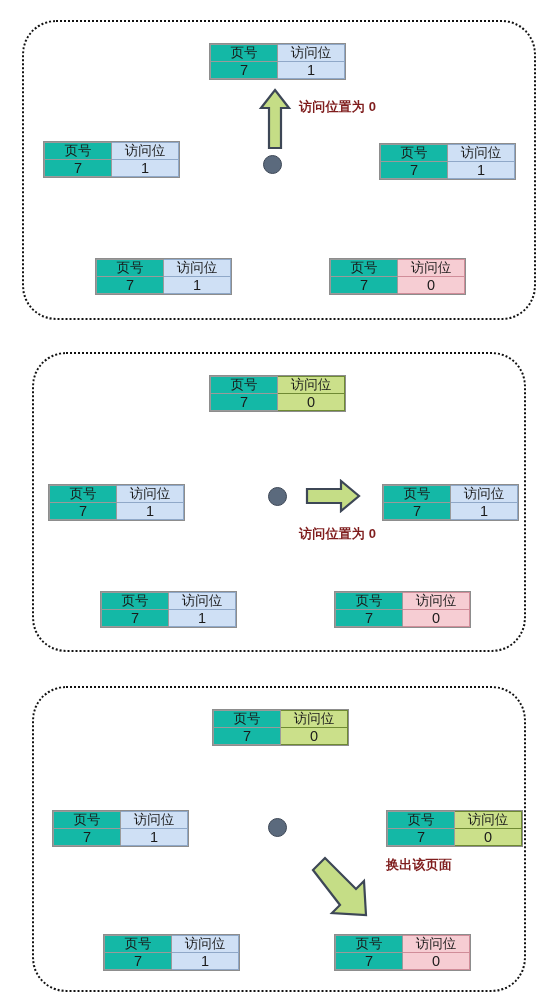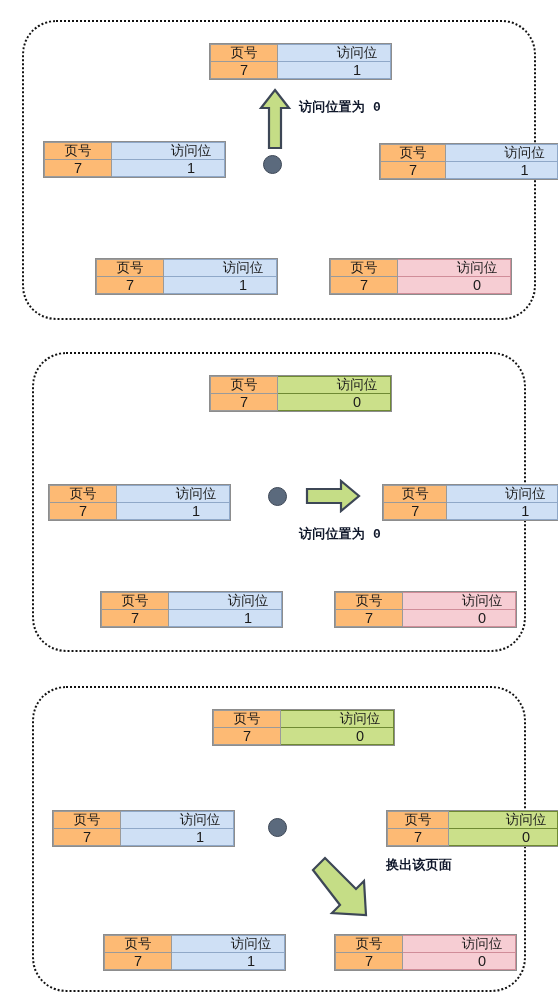--- a/index.html
+++ b/index.html
@@ -46,26 +46,25 @@
   .ptable td {
     border: 1px solid #9a9a9a;
     text-align: center;
     padding: 0;
     height: 16px;
     line-height: 16px;
     font-size: 14px;
     white-space: nowrap;
   }
   .ptable td.c-page {
-    background: #fdba74;
+    background: #14b8a6;
     width: 66px;
   }
   .ptable td.c-bit {
     width: 66px;
-    padding-left: 46px;
   }
   
   .bit-blue  { background: #cfe0f5; border-color: #8fa8c8 !important; }
   .bit-green { background: #cbe08a; border-color: #6f8a33 !important; }
   .bit-pink  { background: #f6cdd3; border-color: #d08d99 !important; }
 
   .ptable .hdr { font-size: 13.5px; }
   .ptable .val { font-size: 14.5px; }
 
   
@@ -85,24 +84,23 @@
   
   .arrow {
     position: absolute;
   }
 
   
   .caption {
     position: absolute;
     font-size: 13px;
     font-weight: bold;
-    color: #0f172a;
+    color: #7f1d1d;
     white-space: nowrap;
     letter-spacing: 0.2px;
-    font-family: Liberation Mono, monospace;
   }
 </style>
 </head>
 <body>
 
 <div class="canvas">
 
   <div class="panel" id="panel-1"></div>
 
   <table class="ptable" style="left:210px; top:44px;">

